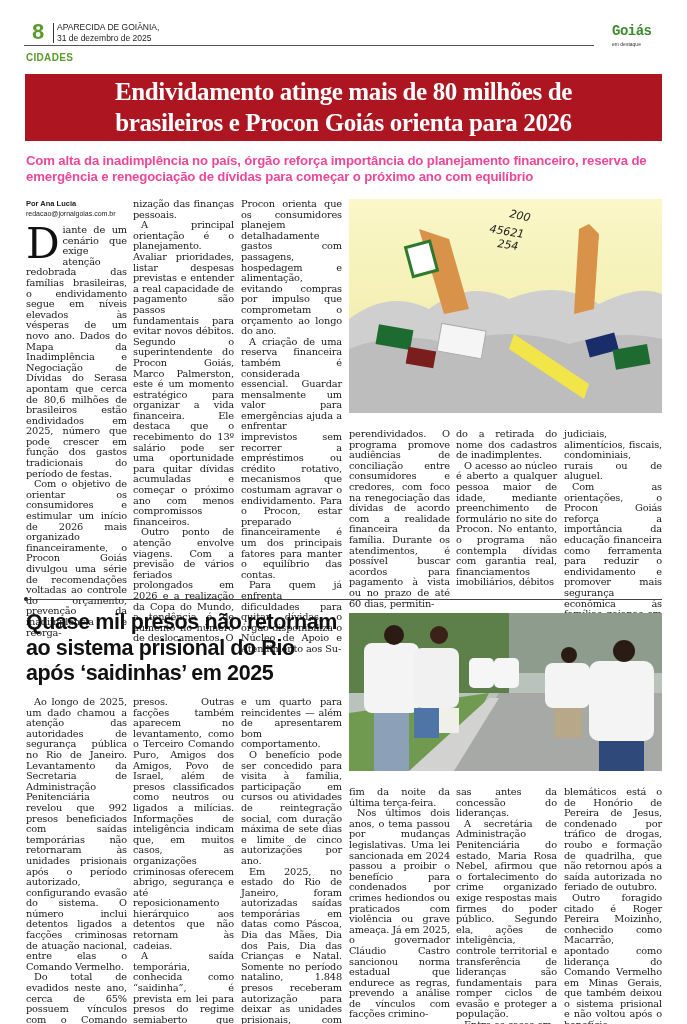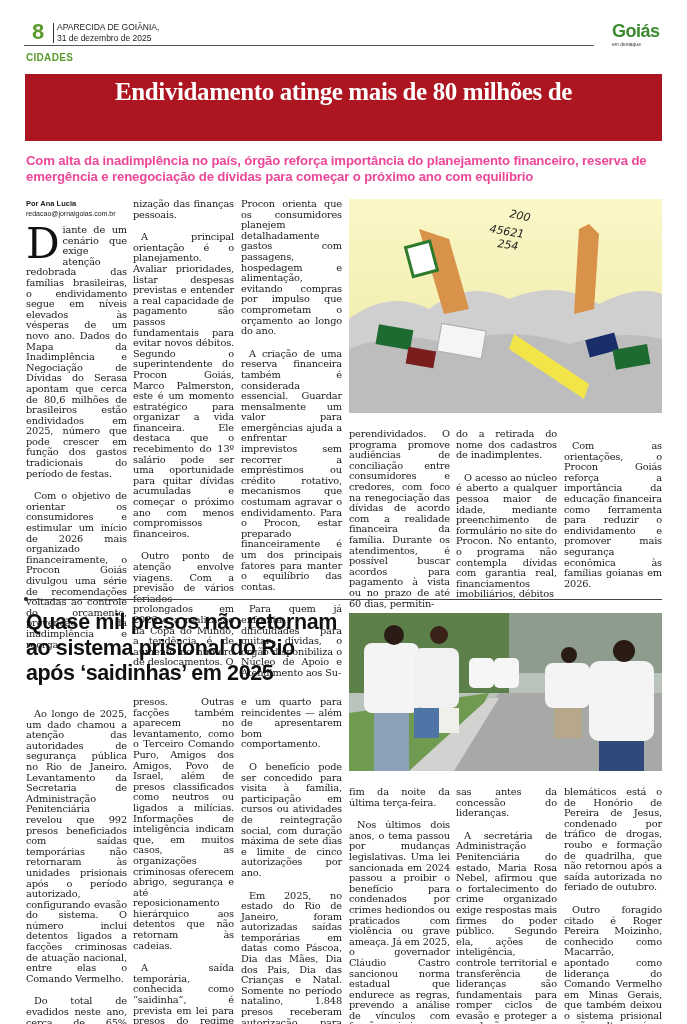--- a/index.html
+++ b/index.html
@@ -6,36 +6,36 @@
   html, body { width: 687px; height: 1024px; background: #ffffff; overflow: hidden; }
   body { position: relative; font-family: "DejaVu Serif", serif; color: #1a1a1a; }
 
   .header { position: absolute; left: 24px; top: 20px; width: 640px; height: 28px; }
   .page-num { position: absolute; left: 8px; top: 0; font-family: "Liberation Sans", sans-serif; font-weight: 700; font-size: 22px; color: #5b9a2c; line-height: 24px; }
   .hdr-sep { position: absolute; left: 29px; top: 3px; width: 1px; height: 20px; background: #333; }
   .hdr-city { position: absolute; left: 33px; top: 2px; font-family: "Liberation Sans", sans-serif; font-size: 8.5px; line-height: 10px; color: #222; }
   .hdr-date { position: absolute; left: 33px; top: 13px; font-family: "Liberation Sans", sans-serif; font-size: 8.5px; line-height: 10px; color: #222; }
   .hdr-rule { position: absolute; left: 0; top: 25px; width: 570px; height: 1px; background: #555; }
   .logo { position: absolute; left: 588px; top: 1px; width: 60px; height: 28px; }
-  .logo-text { position: absolute; left: 0; top: 0; font-family: Liberation Sans, sans-serif; font-weight: 700; font-size: 18px; color: #3c8a2e; letter-spacing: -0.5px; line-height: 20px; }
+  .logo-text { position: absolute; left: 0; top: 0; font-family: Liberation Mono, monospace; font-weight: 700; font-size: 14px; color: #3c8a2e; letter-spacing: -0.5px; line-height: 20px; }
   .logo-sub { position: absolute; left: 0; top: 20px; font-family: "Liberation Sans", sans-serif; font-size: 5px; color: #333; white-space: nowrap; }
 
   .section { position: absolute; left: 26px; top: 52px; font-family: "Liberation Sans", sans-serif; font-weight: 700; font-size: 10px; color: #5b9a2c; letter-spacing: 0.3px; }
 
   .headline-box { position: absolute; left: 25px; top: 74px; width: 637px; height: 67px; background: #ad1520; }
   .headline { position: absolute; left: 0; top: 2px; width: 637px; text-align: center; color: #fff; font-family: Liberation Serif, serif; font-weight: 700; font-size: 25px; line-height: 31px; letter-spacing: -0.4px; }
 
   .subhead { position: absolute; left: 26px; top: 153px; width: 640px; font-family: "Liberation Sans", sans-serif; font-weight: 700; font-size: 13.2px; line-height: 16px; color: #ec4899; letter-spacing: -0.15px; }
 
   .byline { position: absolute; left: 26px; top: 199px; font-family: "Liberation Sans", sans-serif; font-weight: 700; font-size: 7.5px; color: #222; }
   .email { position: absolute; left: 26px; top: 210px; font-family: "Liberation Sans", sans-serif; font-size: 7px; color: #222; }
 
   .col { position: absolute; font-size: 9.8px; line-height: 10.6px; text-align: justify; color: #1a1a1a; letter-spacing: -0.15px; }
   .col p { text-indent: 0; }
-  .col p.ind { text-indent: 8px; margin-top: 12px; }
+  .col p.ind { text-indent: 8px; }
   .dropcap { float: left; font-size: 42px; line-height: 34px; margin: 2px 3px 0 0; font-family: "DejaVu Serif", serif; color: #111; }
 
   .illus { position: absolute; left: 349px; top: 199px; width: 313px; height: 214px; background: linear-gradient(180deg, #fbf7c8 0%, #f3efb3 55%, #ece9c9 70%, #d9d9d9 100%); overflow: hidden; }
 
   .divider { position: absolute; left: 26px; top: 599px; width: 636px; height: 1px; background: #444; }
   .divider-dot { position: absolute; left: 24px; top: 597px; width: 4px; height: 4px; background: #222; border-radius: 50%; }
 
   .headline2 { position: absolute; left: 26px; top: 610px; width: 320px; font-family: "Liberation Sans", sans-serif; font-weight: 700; font-size: 21.5px; line-height: 25.5px; color: #111; letter-spacing: -0.4px; }
 
   .photo { position: absolute; left: 349px; top: 613px; width: 313px; height: 158px; overflow: hidden; background: #9aa59a; }
@@ -53,20 +53,21 @@
     <div class="logo-text">Goiás</div>
     <div class="logo-sub">em destaque</div>
   </div>
 </div>
 
 <div class="section">CIDADES</div>
 
 <div class="headline-box">
   <div class="headline">
     <div>Endividamento atinge mais de 80 milhões de</div>
+    <div>brasileiros e Procon Goiás orienta para 2026</div>
   </div>
 </div>
 
 <div class="subhead">Com alta da inadimplência no país, órgão reforça importância do planejamento financeiro, reserva de emergência e renegociação de dívidas para começar o próximo ano com equilíbrio</div>
 
 <div class="byline">Por Ana Lucia</div>
 <div class="email">redacao@jornalgoias.com.br</div>
 
 <div class="col" style="left:26px; top:225px; width:101px;">
   <p><span class="dropcap">D</span><span>iante de um cenário que exige atenção redobrada das famílias brasileiras, o endividamento segue em níveis elevados às vésperas de um novo ano. Dados do Mapa da Inadimplência e Negociação de Dívidas do Serasa apontam que cerca de 80,6 milhões de brasileiros estão endividados em 2025, número que pode crescer em função dos gastos tradicionais do período de festas.</span></p>
@@ -109,20 +110,21 @@
 <div class="col" style="left:349px; top:429px; width:101px;">
   <p>perendividados. O programa promove audiências de conciliação entre consumidores e credores, com foco na renegociação das dívidas de acordo com a realidade financeira da família. Durante os atendimentos, é possível buscar acordos para pagamento à vista ou no prazo de até 60 dias, permitin-</p>
 </div>
 
 <div class="col" style="left:456px; top:429px; width:101px;">
   <p>do a retirada do nome dos cadastros de inadimplentes.</p>
   <p class="ind">O acesso ao núcleo é aberto a qualquer pessoa maior de idade, mediante preenchimento de formulário no site do Procon. No entanto, o programa não contempla dívidas com garantia real, financiamentos imobiliários, débitos</p>
 </div>
 
 <div class="col" style="left:564px; top:429px; width:98px;">
+  <p>judiciais, alimentícios, fiscais, condominiais, rurais ou de aluguel.</p>
   <p class="ind">Com as orientações, o Procon Goiás reforça a importância da educação financeira como ferramenta para reduzir o endividamento e promover mais segurança econômica às famílias goianas em 2026.</p>
 </div>
 
 <div class="divider-dot"></div>
 <div class="divider"></div>
 
 <div class="headline2">Quase mil presos não retornam ao sistema prisional do Rio após ‘saidinhas’ em 2025</div>
 
 <div class="photo">
   <svg width="313" height="158" viewBox="0 0 313 158">

